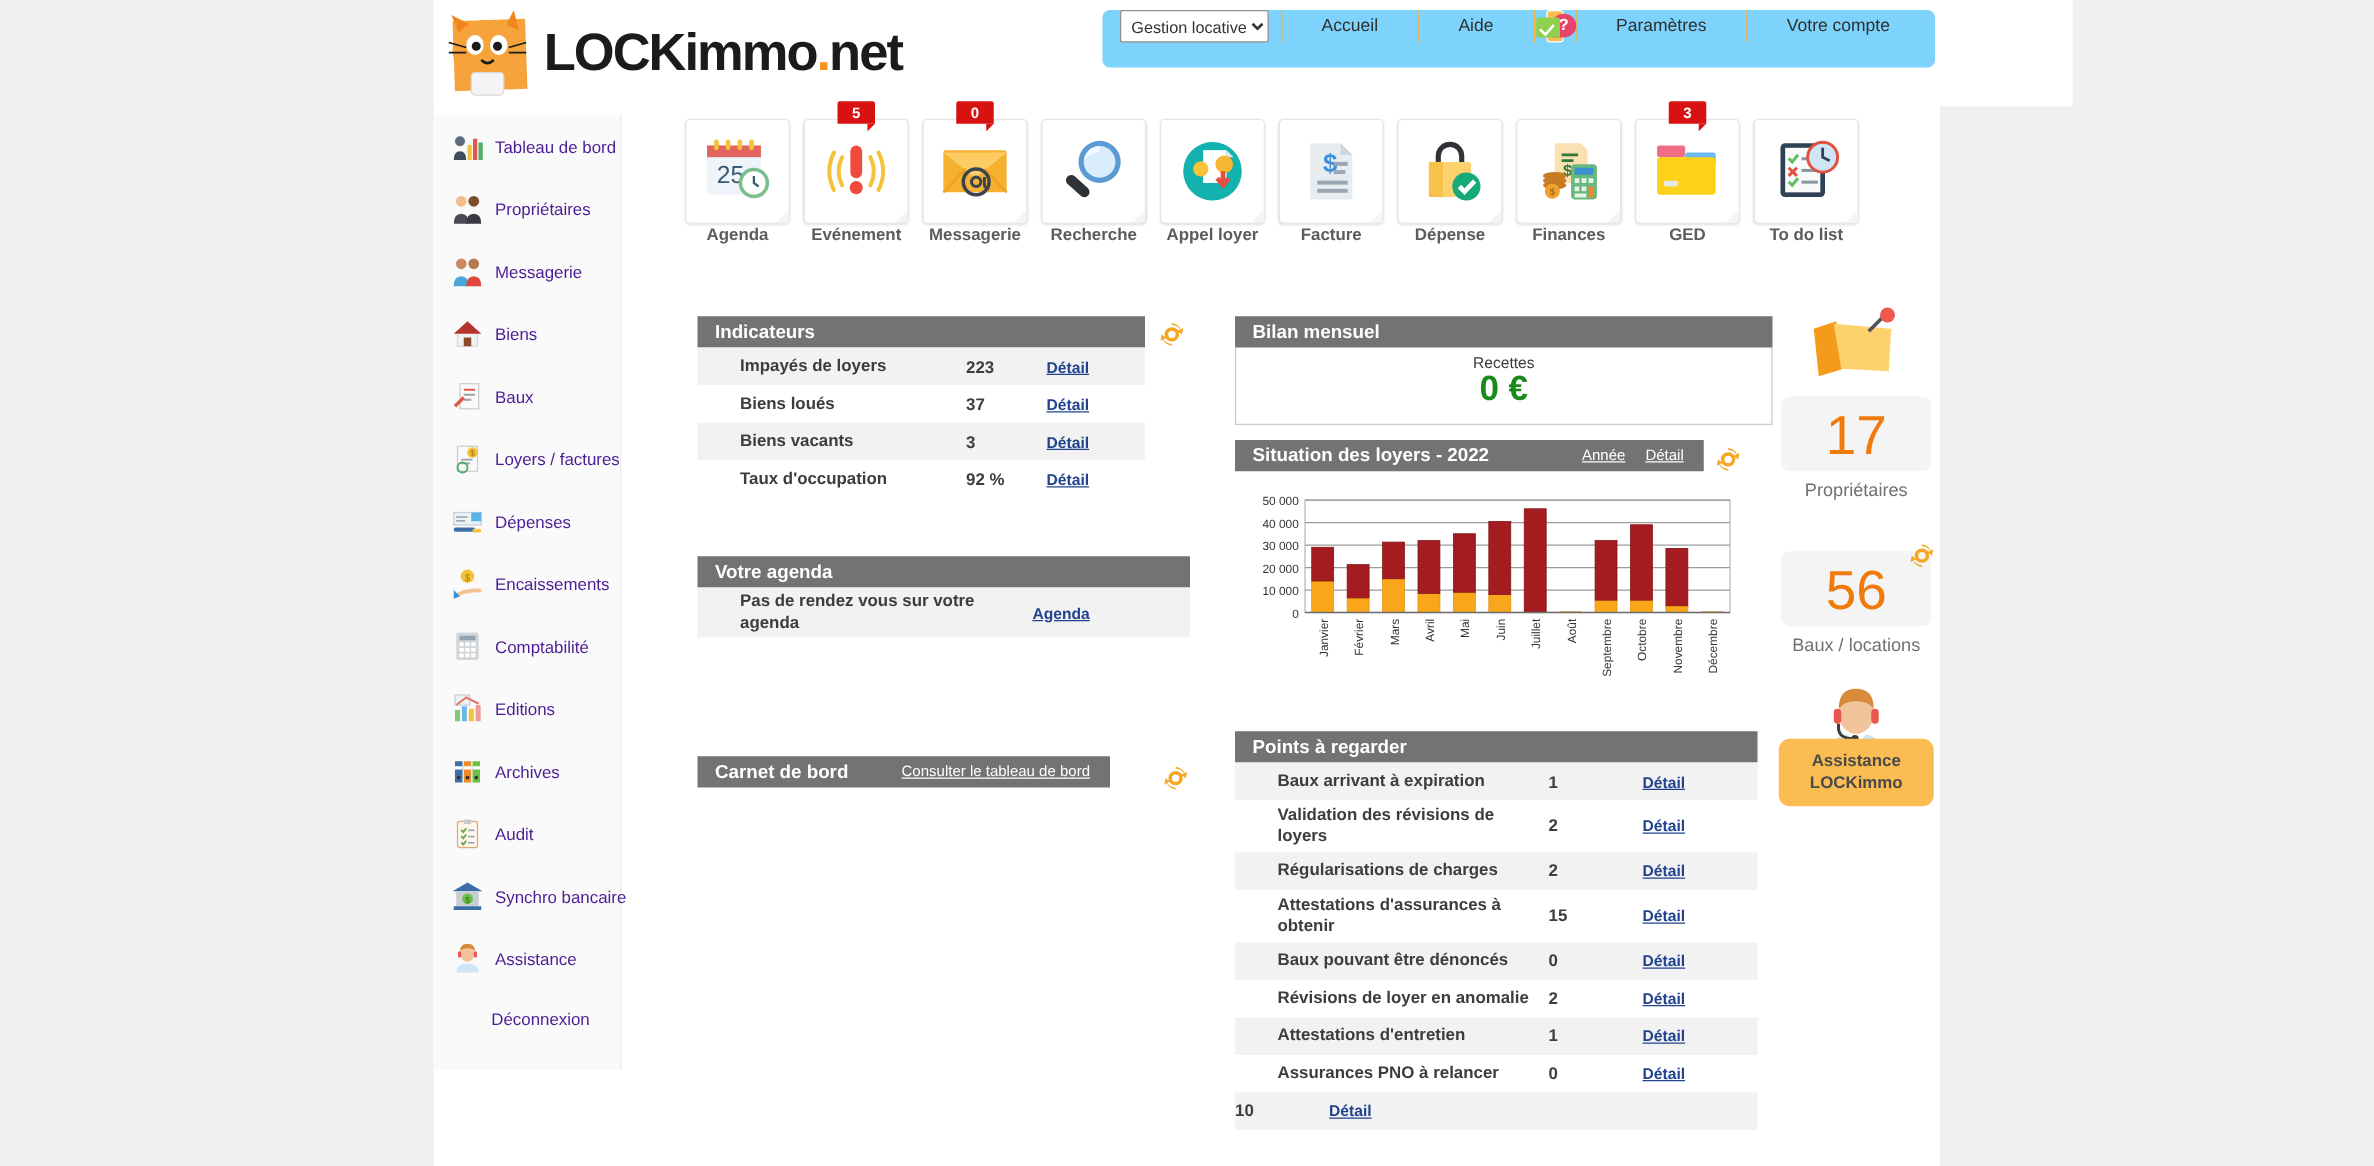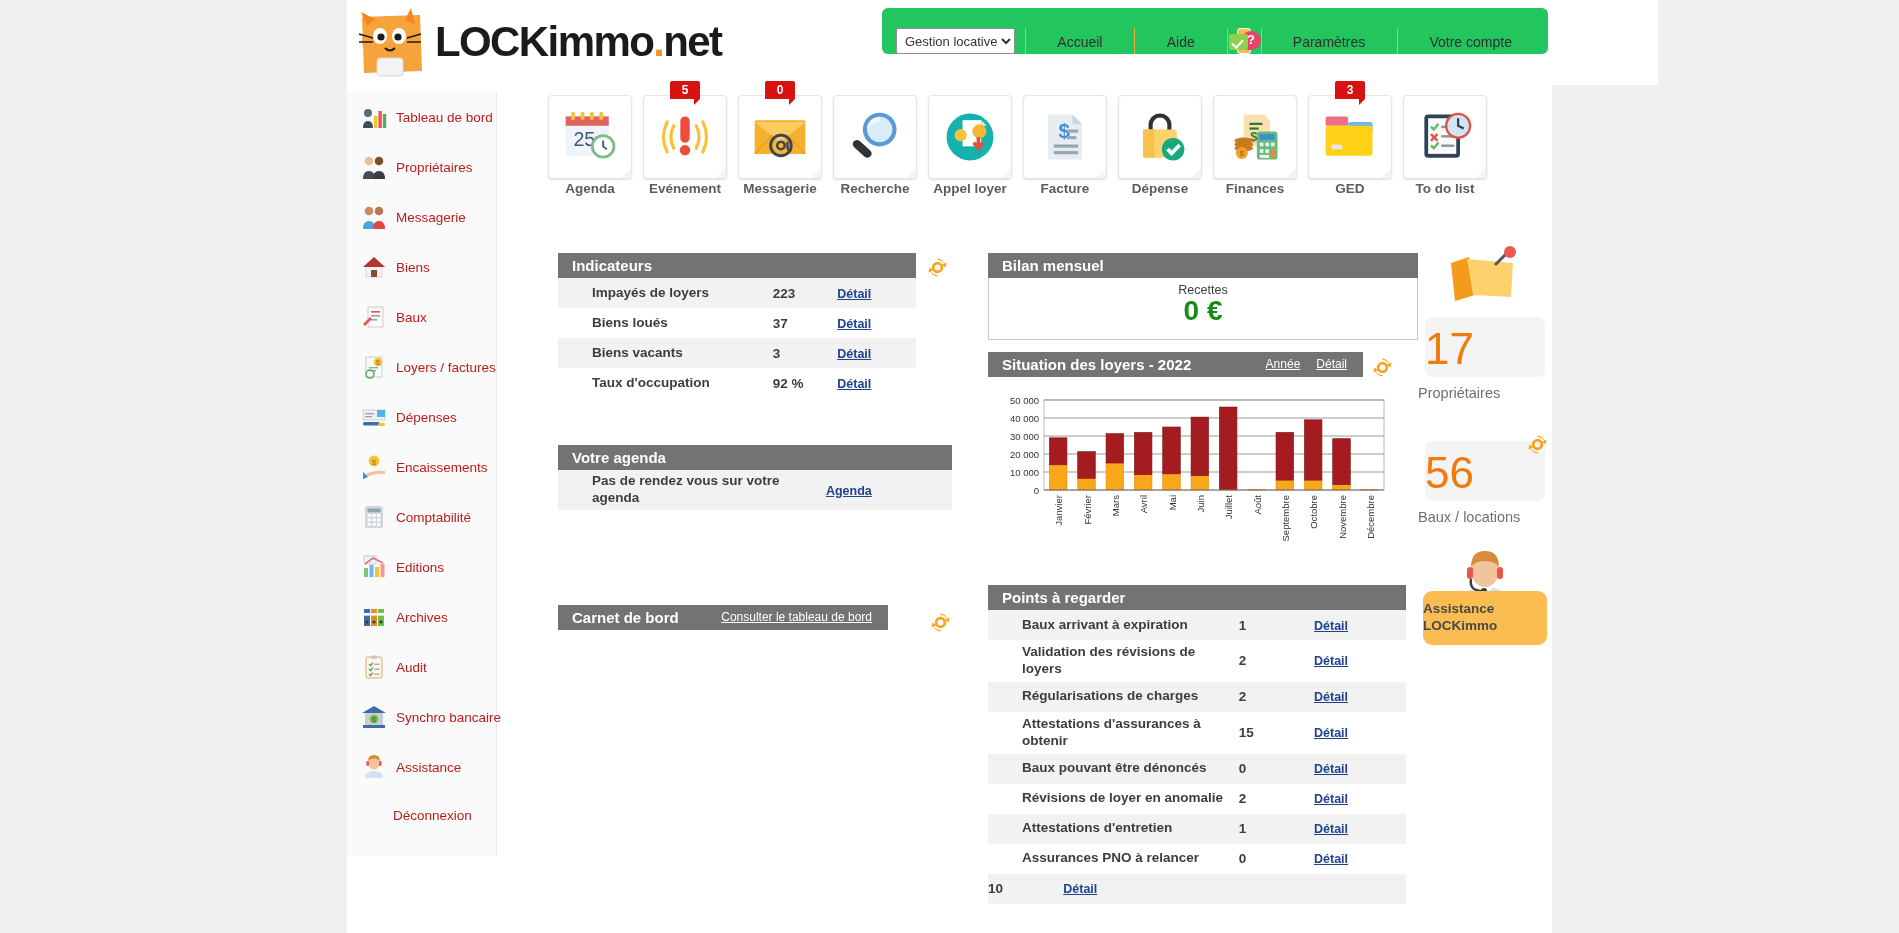--- a/index.html
+++ b/index.html
@@ -41,33 +41,33 @@
   .logo-text {
     font-size: 42px; font-weight: bold; letter-spacing: -1.6px;
     color: #1b1b1b; line-height: 1; white-space: nowrap;
   }
   .logo-text .dot { color: #f7941e; }
   .logo-text .net { color: #1b1b1b; }
 
   .topnav {
     position: absolute; left: 535px; top: 8px;
     width: 666px; height: 46px;
-    background: #22c55e; border-radius: 6px;
-    display: flex; align-items: flex-end; padding: 0 14px; gap: 0;
+    background: #7dd3fc; border-radius: 6px;
+    display: flex; align-items: flex-start; padding: 0 14px; gap: 0;
   }
   .topnav select {
     width: 172px; height: 26px;
     font-family: "Liberation Sans", sans-serif; font-size: 13px;
     color: #333; border: 1px solid #8f8f8f; background: #fff;
     border-radius: 2px; padding-left: 4px;
   }
   .nav-sep { width: 1px; height: 26px; background: #f2ae3f; margin: 0 10px; }
   .nav-link {
     font-size: 14px; color: #2f2f2f; text-decoration: none;
-    padding: 4px 22px; white-space: nowrap; margin-top: 32px;
+    padding: 4px 22px; white-space: nowrap;
   }
   .help-btn {
     width: 40px; height: 26px; border: 1px solid #ffffff; border-radius: 3px;
     background: #fbbd52; position: relative; display: inline-block;
   }
   .help-bubble {
     position: absolute; left: 3px; top: 2px; width: 20px; height: 19px;
     background: #e8446a; border-radius: 50% 50% 50% 0;
     transform: rotate(-0deg);
   }
@@ -86,21 +86,21 @@
     position: absolute; left: 347px; top: 92px;
     width: 150px; padding-bottom: 18px;
     background: #fafafa;
     border-right: 1px solid #ebebeb;
   }
   .side-item {
     display: flex; align-items: center; gap: 9px;
     height: 50px; padding-left: 14px; cursor: pointer;
     text-decoration: none;
   }
-  .side-label { font-size: 13.5px; color: #b91c1c; white-space: nowrap; }
+  .side-label { font-size: 13.5px; color: #4c1d95; white-space: nowrap; }
   .side-ico { width: 26px; height: 26px; flex: 0 0 26px; position: relative; }
   .side-logout { padding-left: 46px; height: 46px; }
 
   
   .toolbar {
     position: absolute; left: 548px; top: 95px;
     display: flex; gap: 11px;
   }
   .tool {
     width: 84px; text-align: center; position: relative;
@@ -180,21 +180,21 @@
 
   #situation { position: absolute; left: 988px; top: 352px; width: 375px; }
   #situation-refresh { position: absolute; left: 1373px; top: 358px; }
 
   
   .chart-wrap { position:absolute; left: 988px; top: 392px; width: 400px; height: 175px; }
 
   #points { position: absolute; left: 988px; top: 585px; width: 418px; }
 
   
-  .rail { position: absolute; left: 1418px; top: 245px; width: 134px; text-align:left; }
+  .rail { position: absolute; left: 1418px; top: 245px; width: 134px; text-align:center; }
   .note-ico { width: 80px; height: 62px; margin: 0 auto 10px; position: relative; }
   .count-card {
     background: #f4f4f4; border-radius: 7px; width: 120px; margin: 0 auto;
     padding: 10px 0 6px; position: relative;
   }
   .count-num { font-size: 44px; color: #f07b0a; font-weight: normal; line-height: 1; }
   .count-lab { font-size: 14.5px; color: #6d7074; margin-top: 8px; }
   .count-refresh { position:absolute; right:-2px; top:-6px; }
 
   .assist { margin-top: 22px; position: relative; height: 104px; }

